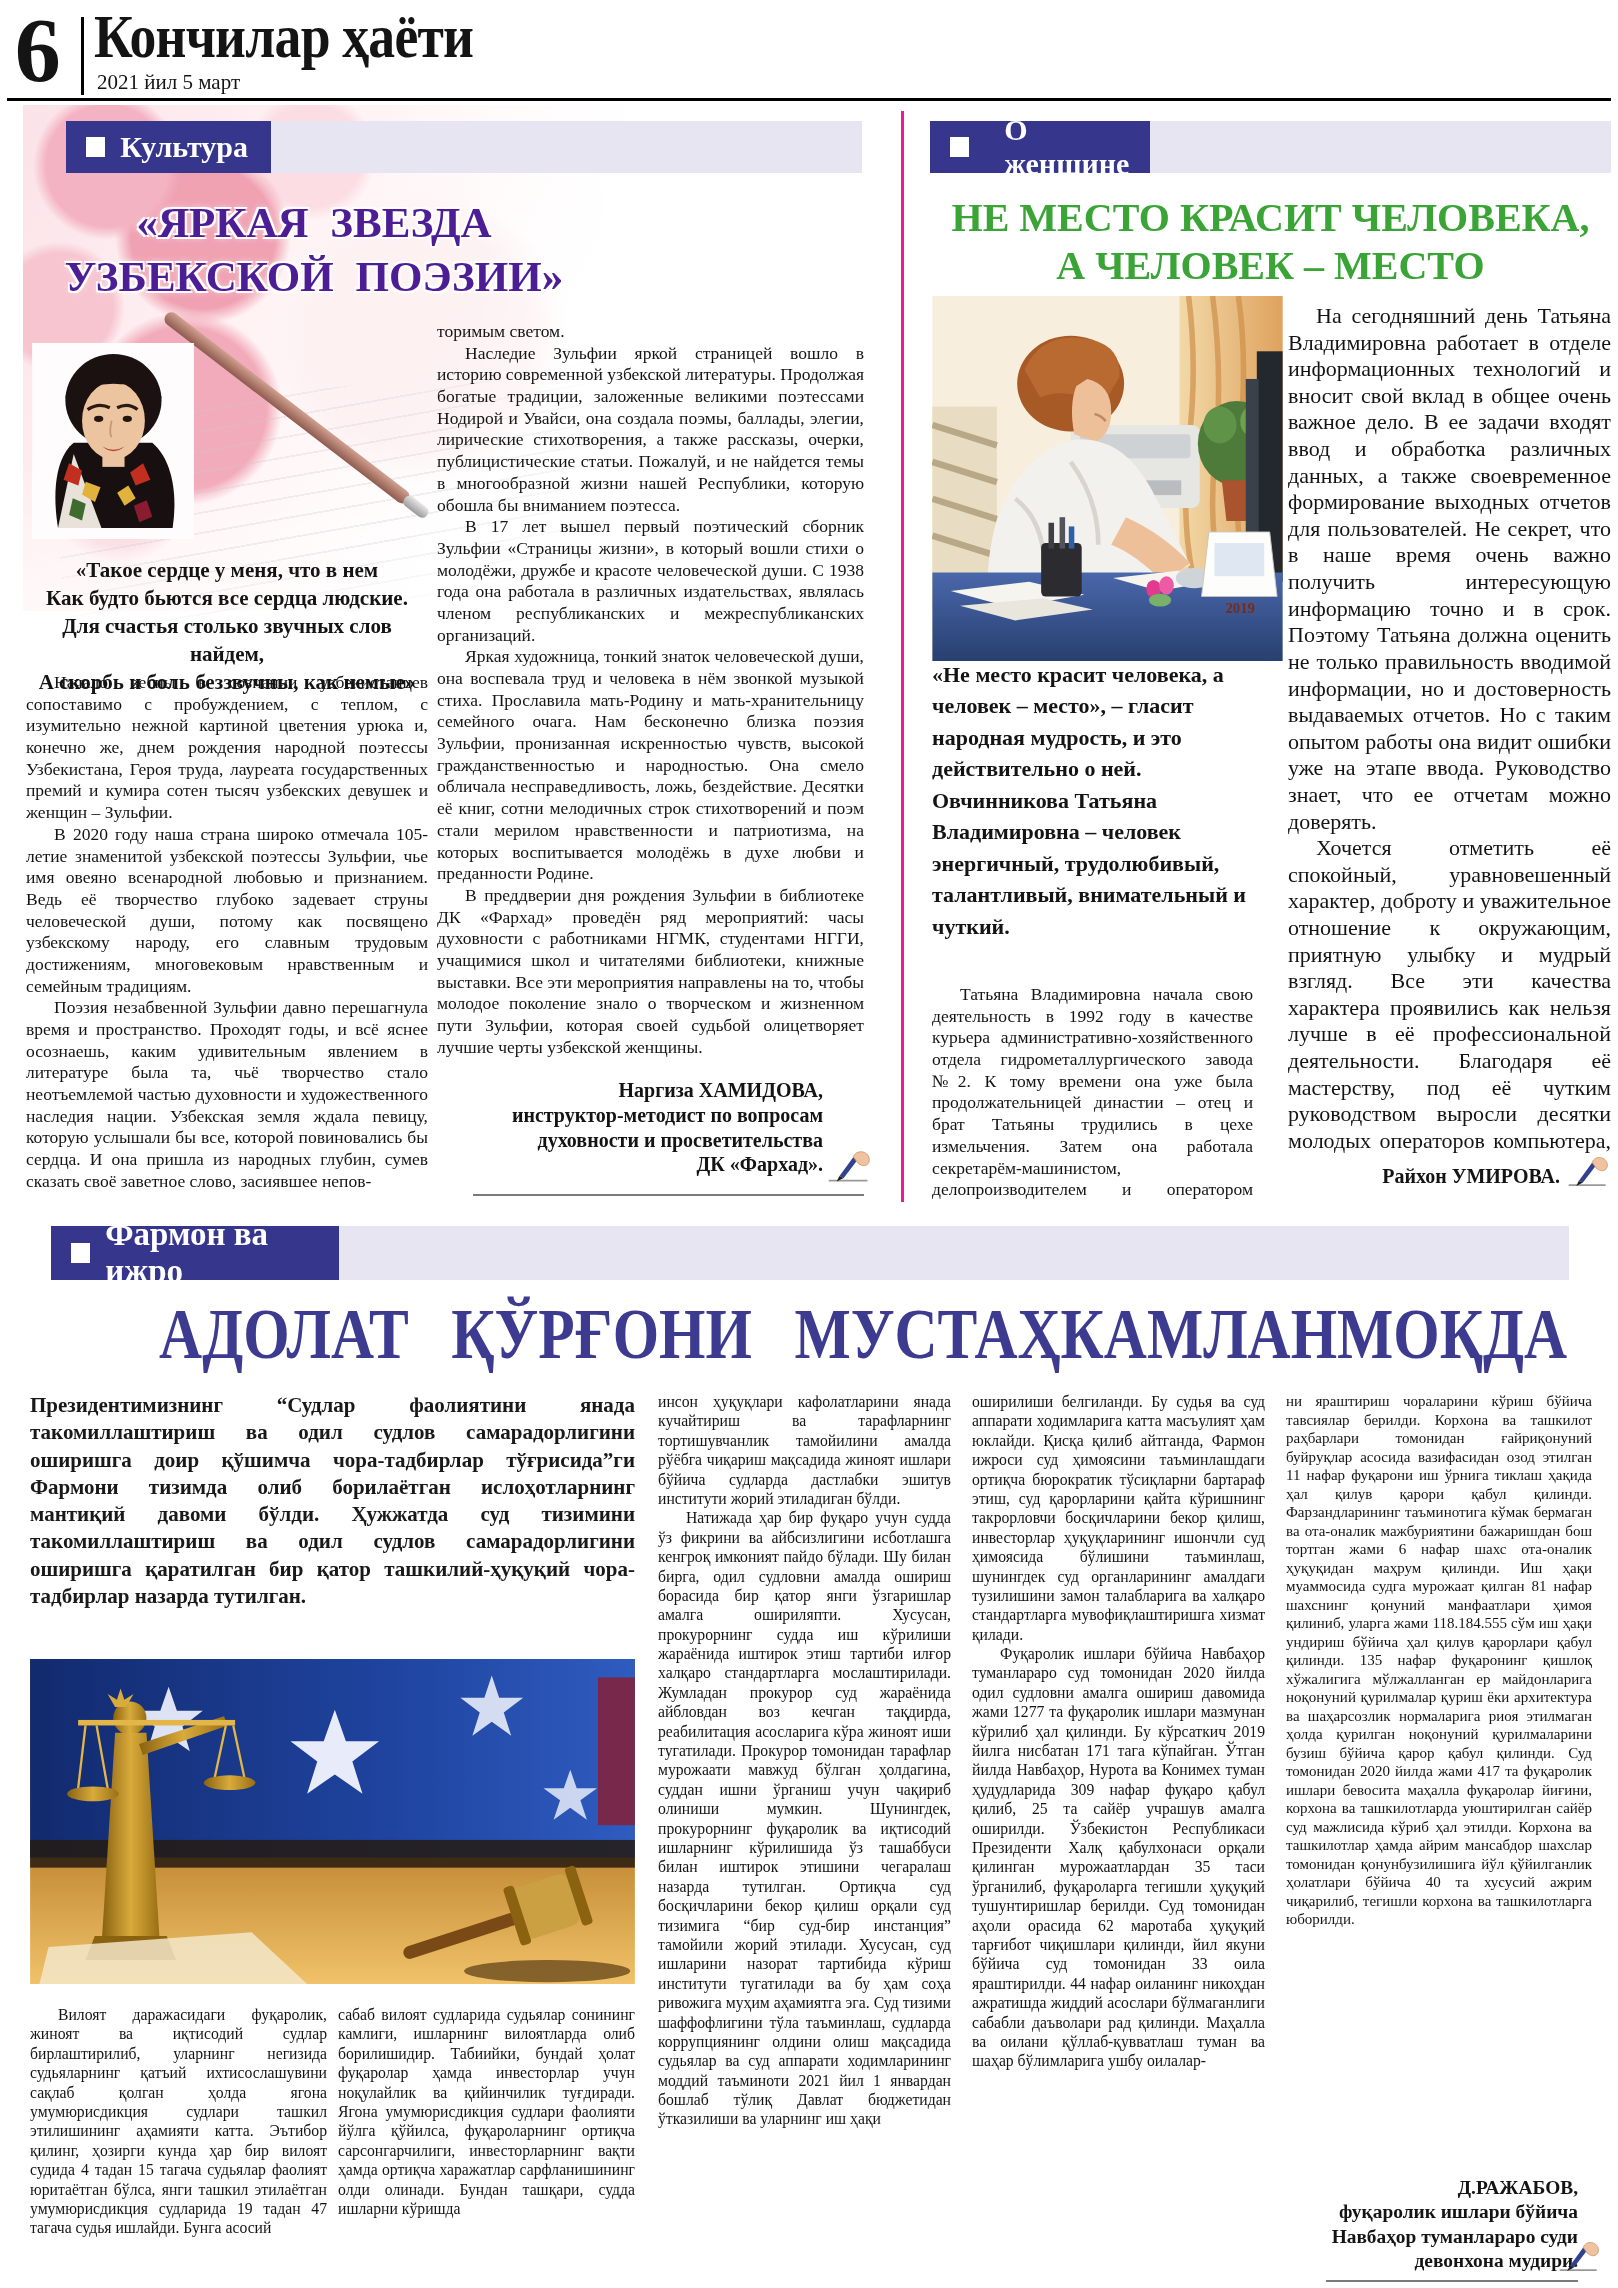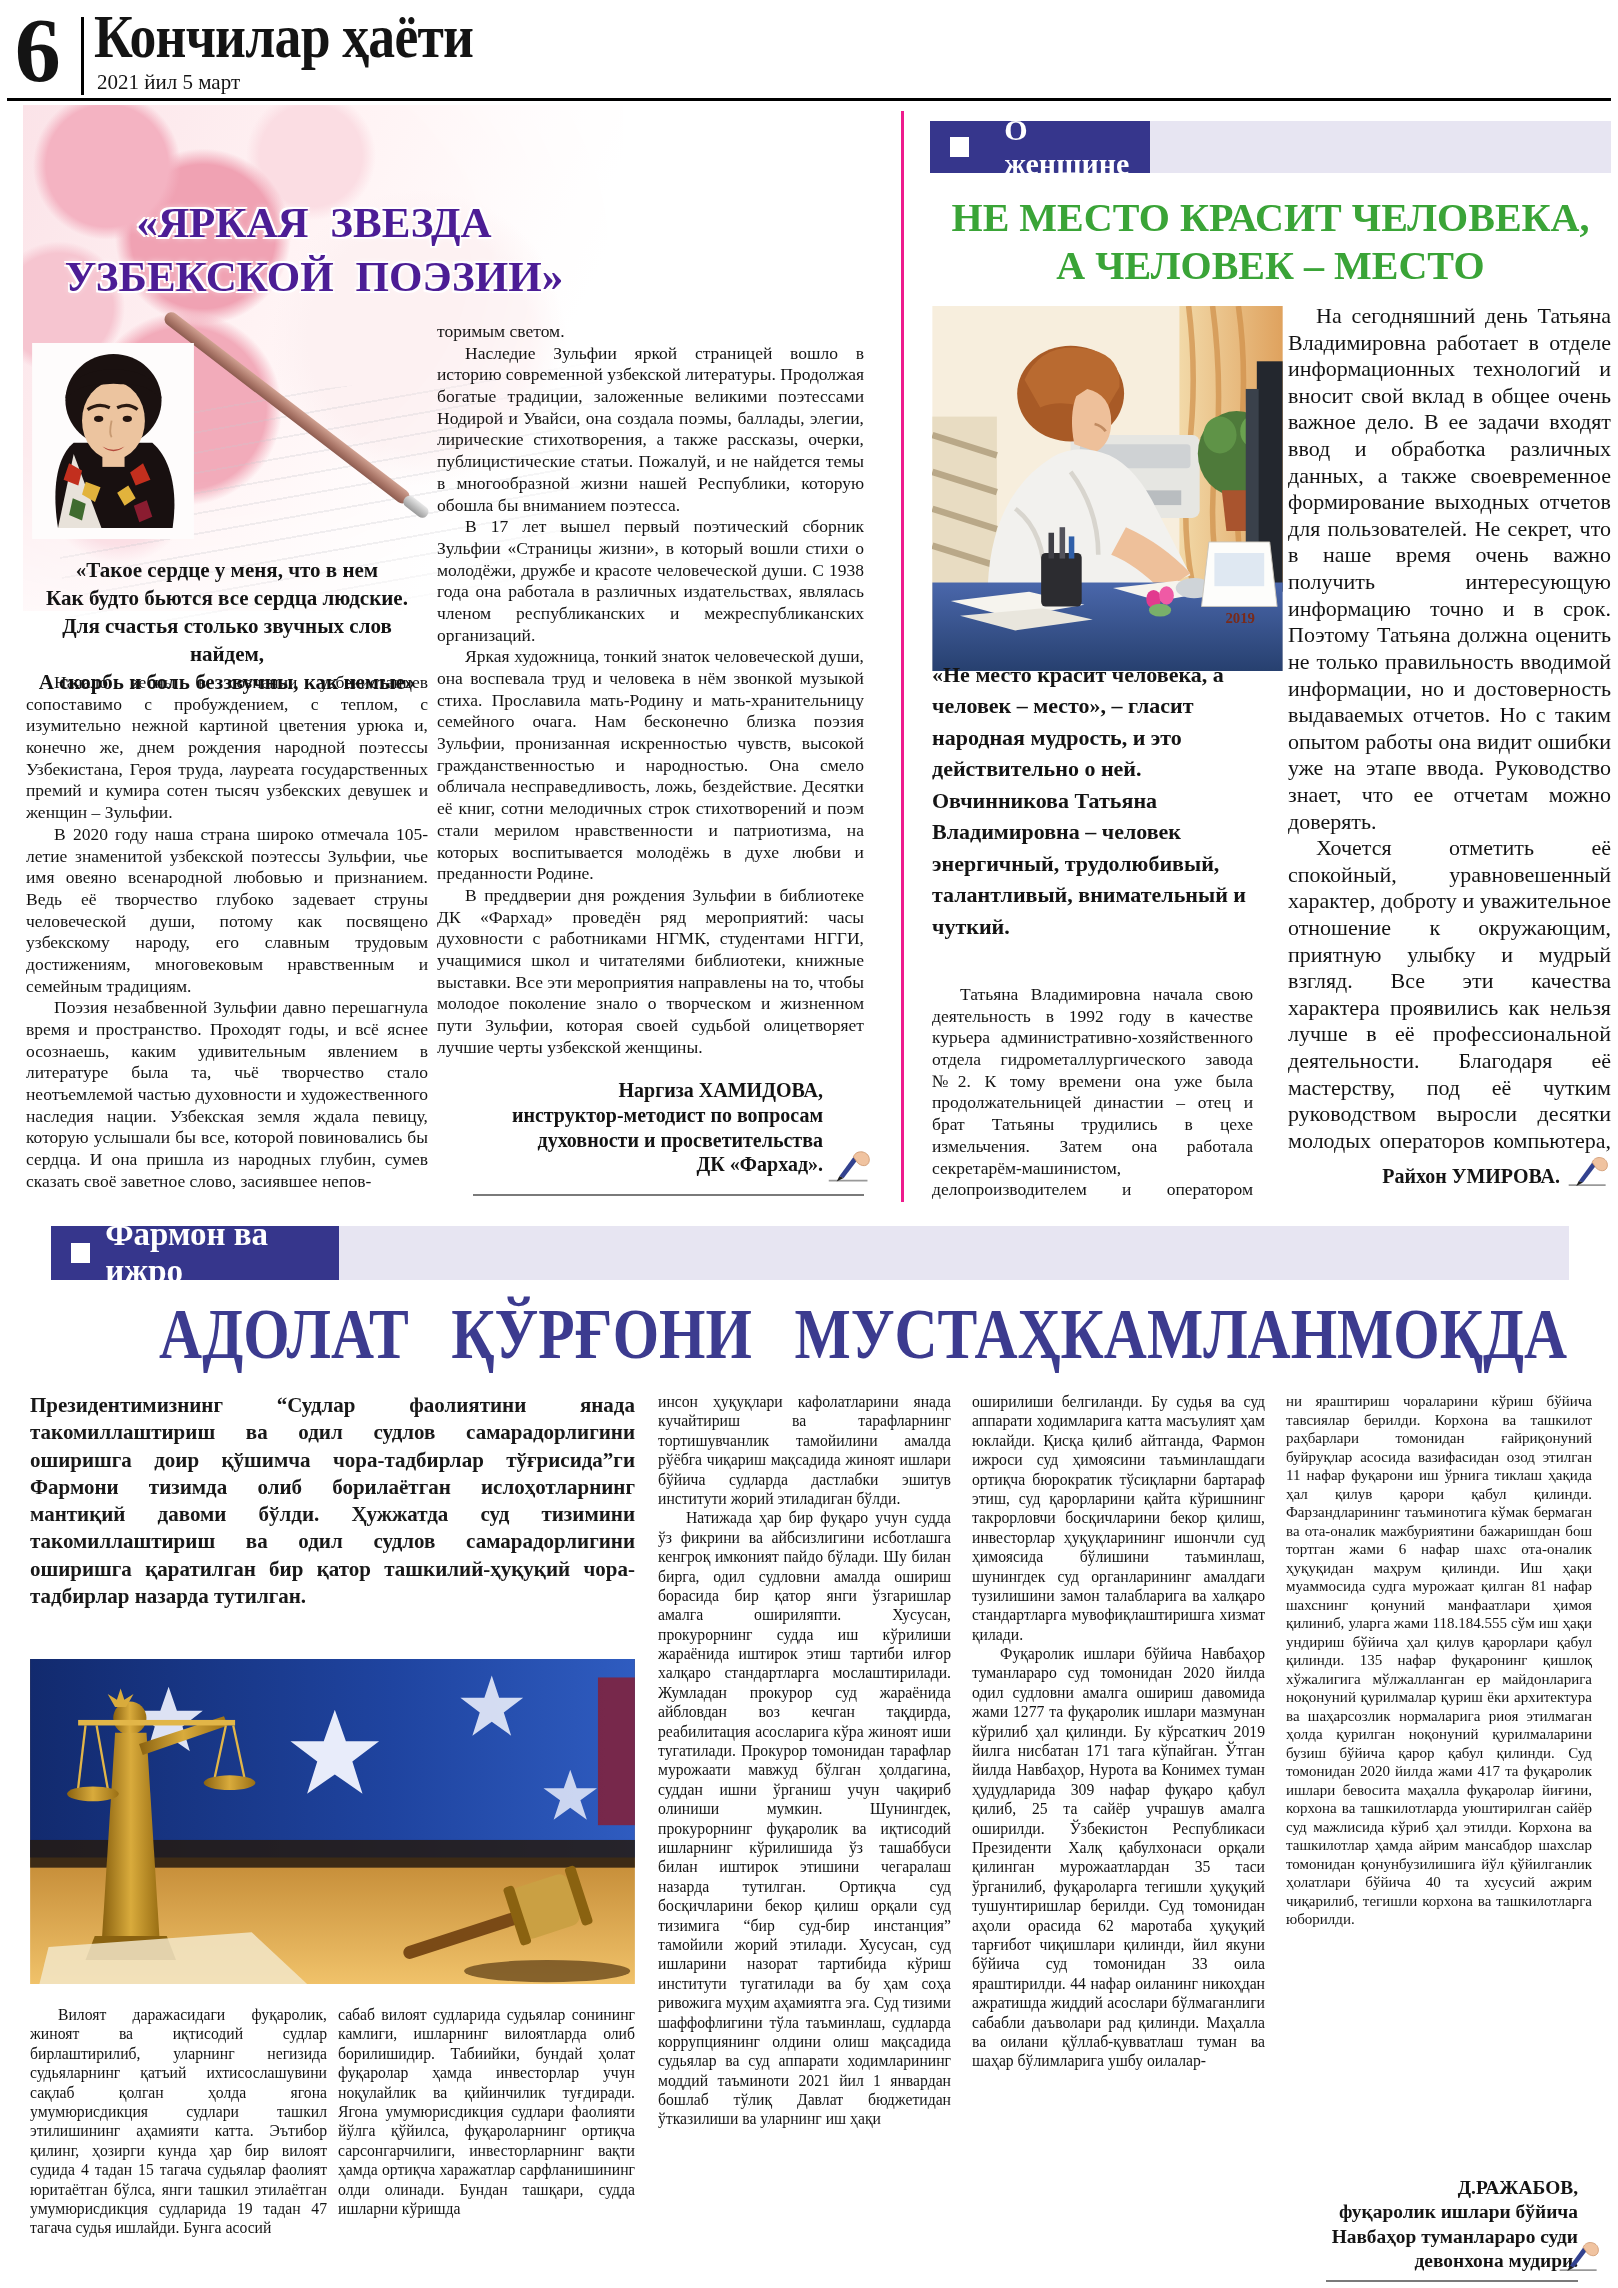--- a/index.html
+++ b/index.html
@@ -71,20 +71,26 @@
   <div class="abs pagenum" style="left:14.8px;top:3.7px;">6</div>
   <div class="abs vrule" style="left:81px;top:16.6px;height:78px;"></div>
   <div class="abs masthead" style="left:94px;top:5.5px;">Кончилар ҳаёти</div>
   <div class="abs dateline" style="left:97px;top:70px;">2021 йил 5 март</div>
   <div class="abs hrule" style="left:7.4px;top:98px;width:1604px;height:2.8px;"></div>
 
   <div class="abs floral" style="left:23px;top:105px;width:600px;height:506px;"></div>
   <div class="abs notebook" style="left:55px;top:388px;width:554px;height:222px;"></div>
   <div class="abs pen" style="left:166px;top:308px;width:305px;"></div>
 
+  <div class="abs strip" style="left:66px;top:121px;width:796px;height:52px;">
+    <div class="badge" style="width:205px;height:52px;">
+      <span class="sq"></span>
+      <span>Культура</span>
+    </div>
+  </div>
 
   <div class="abs cul-title" style="left:37px;top:196px;width:554px;white-space:pre-line;">«ЯРКАЯ  ЗВЕЗДА
 УЗБЕКСКОЙ  ПОЭЗИИ»</div>
 
   <div class="abs" style="left:32px;top:343px;width:162px;height:196px;">
     <svg width="162" height="196" viewBox="0 0 175 212">
       <rect width="175" height="212" fill="#fefcfc"></rect>
       <path d="M28 200 C20 150 30 120 45 108 L130 108 C150 125 158 160 152 200 Z" fill="#181010"></path>
       <path d="M45 120 L75 200 L28 200 Z" fill="#e8e2da"></path>
       <path d="M40 130 l14 8 -4 16 -16 -6 Z" fill="#c22f1e"></path>
@@ -144,21 +150,21 @@
   <div class="abs strip" style="left:930px;top:121px;width:681px;height:52px;">
     <div class="badge" style="width:220px;height:52px;gap:20px;">
       <span class="sq"></span>
       <span>О женщине</span>
     </div>
   </div>
 
   <div class="abs wom-title" style="left:930px;top:194px;width:681px;white-space:pre-line;">НЕ МЕСТО КРАСИТ ЧЕЛОВЕКА,
 А ЧЕЛОВЕК – МЕСТО</div>
 
-  <div class="abs" style="left:932px;top:306px;width:351px;height:365px;">
+  <div class="abs" style="left:932px;top:296px;width:351px;height:365px;">
     <svg width="351" height="365" viewBox="0 0 380 396">
       <defs>
         <linearGradient id="desk" x1="0" y1="0" x2="0" y2="1">
           <stop offset="0" stop-color="#4a67ab"></stop>
             <stop offset="1" stop-color="#27406f"></stop>
         </linearGradient>
         <linearGradient id="curt" x1="0" y1="0" x2="1" y2="0">
           <stop offset="0" stop-color="#f2d9a8"></stop>
             <stop offset="1" stop-color="#dfa25e"></stop>
         </linearGradient>

